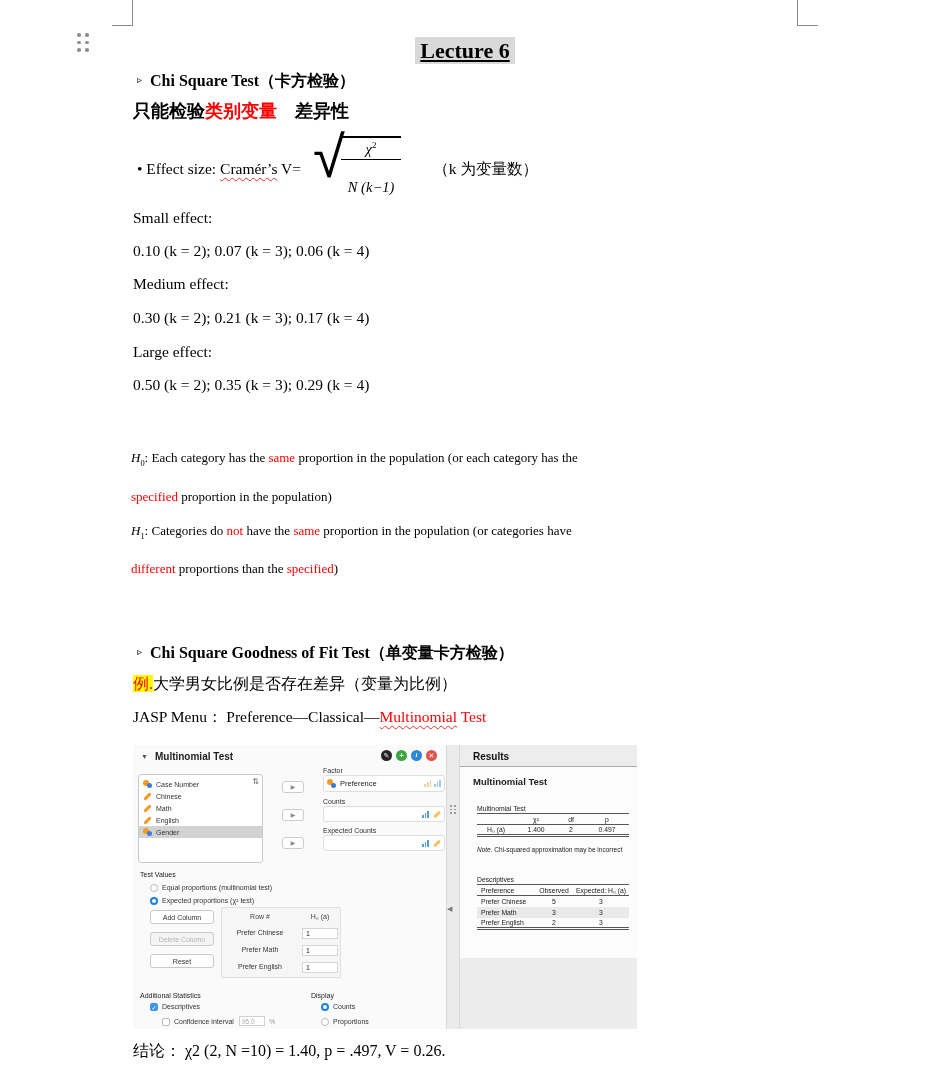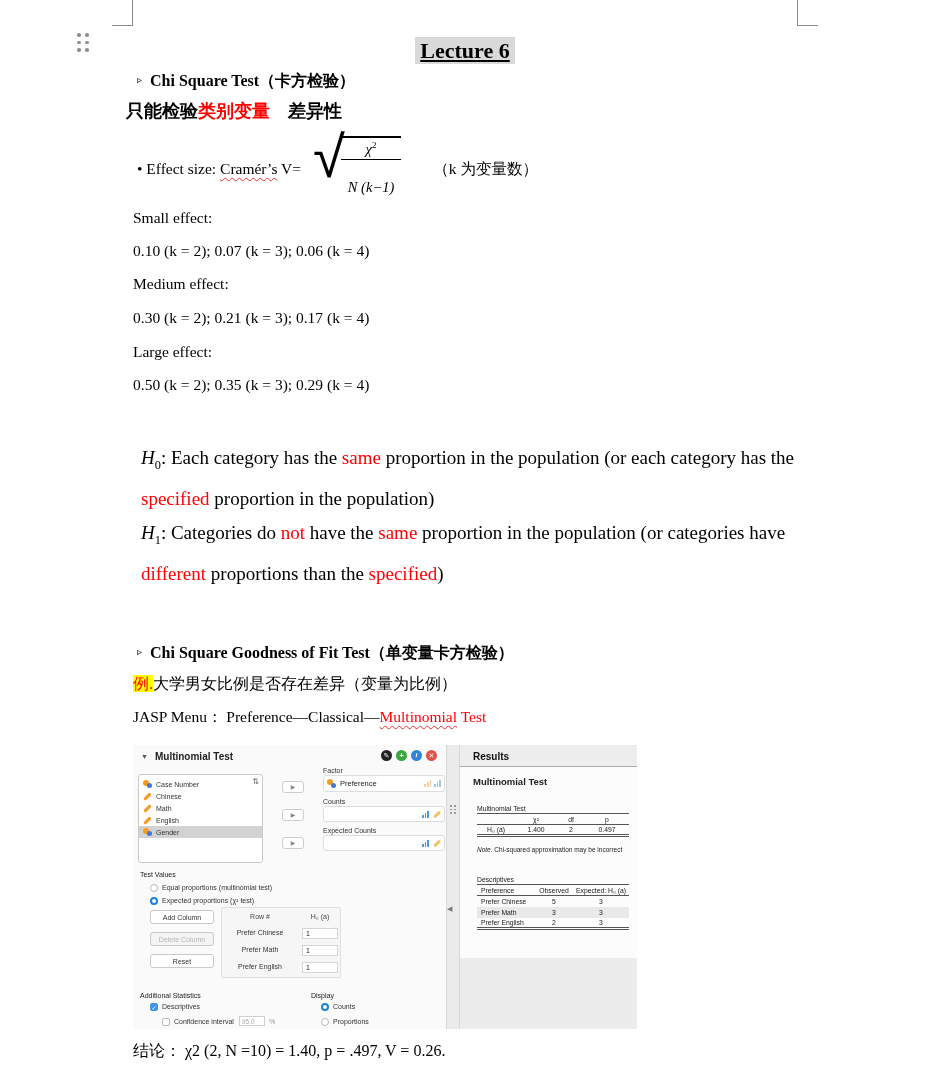--- a/index.html
+++ b/index.html
@@ -14,40 +14,40 @@
 
   
   .drag-handle { left:77px; top:33px; display:grid; grid-template-columns:4px 4px; grid-gap:4px; }
   .drag-handle i { width:3.5px; height:3.5px; border-radius:50%; background:#8f8f8f; }
 
   .title-row { left:0; top:28px; width:930px; text-align:center;margin-top:10px; }
   .title-row span { background:#d9d9d9; font-size:22px; font-weight:bold; text-decoration:underline; padding:1px 5px; }
 
   .h-bullet { font-size:10px; margin-right:8px; transform:translateY(3px); }
   .doc-h { left:137px; display:flex; align-items:flex-start; font-size:16px; font-weight:bold; }
-  .subnote { left:126px; top:99px; font-size:18px; font-weight:bold; }
+  .subnote { left:133px; top:99px; font-size:18px; font-weight:bold; }
 
   .red { color:#ff0000; }
   .hl  { background:#ffff00; }
   .wavy { text-decoration:underline wavy #e03030; text-decoration-thickness:1px; text-underline-offset:3px; text-decoration-skip-ink:none; }
   .sub { font-size:0.65em; vertical-align:sub; }
   .ital { font-style:italic; }
 
   .formula-row { left:137px; top:131px; display:flex; align-items:center; font-size:15.5px; }
   .eff-text { padding-top:10px; }
   .sqrt { display:flex; margin-left:12px; }
   .sqrt-sym { font-family:"DejaVu Sans",sans-serif; font-size:58px; line-height:52px; font-weight:200; }
   .frac { border-top:2px solid #000; margin-top:5px; margin-left:-4px; display:flex; flex-direction:column; align-items:center; font-style:italic; font-size:14.5px; }
   .frac .num { padding:2px 16px 1px; }
   .frac .den { border-top:1.4px solid #000; padding:19px 7px 2px; }
   .frac sup { font-size:9px; font-style:normal; }
   .k-note { padding-top:10px; margin-left:32px; }
 
   .body-line { left:133px; font-size:15.5px; }
-  .hypo { left:141px; top:441px; width:672px; font-size:19px; line-height:34px; }
+  .hypo { left:131px; top:441px; width:672px; font-size:13px; line-height:34px; }
 
   .example { left:133px; top:674px; font-size:16px; }
   .jasp-menu { left:133px; top:707px; font-size:15.5px; }
   .conclusion { left:133px; top:1041px; font-size:16px; }
 
   
   .jasp { left:133px; top:745px; width:504px; height:284px; background:#ececec;
           font-family:"Liberation Sans","DejaVu Sans",sans-serif; color:#222; }
   .jasp .abs { position:absolute;justify-content:space-between; }
   .panel-left { left:0; top:0; width:313px; height:284px; background:#fafafa; }

